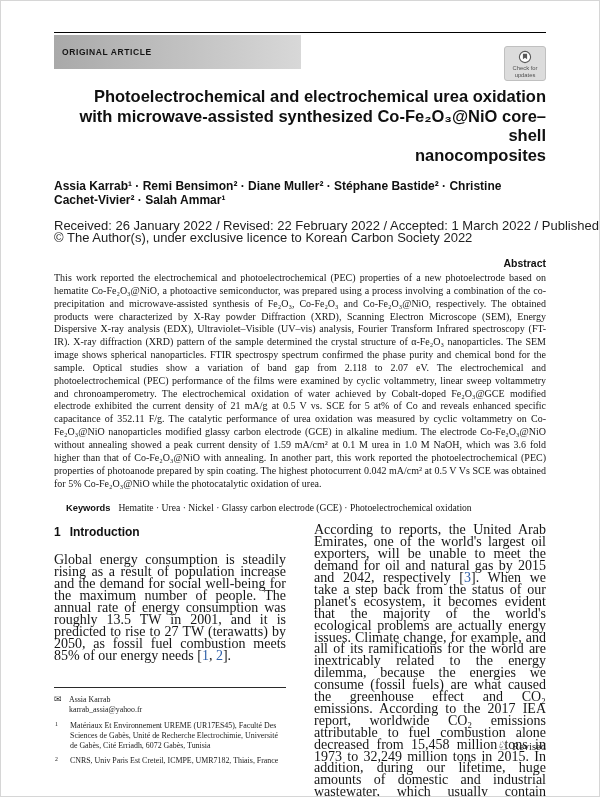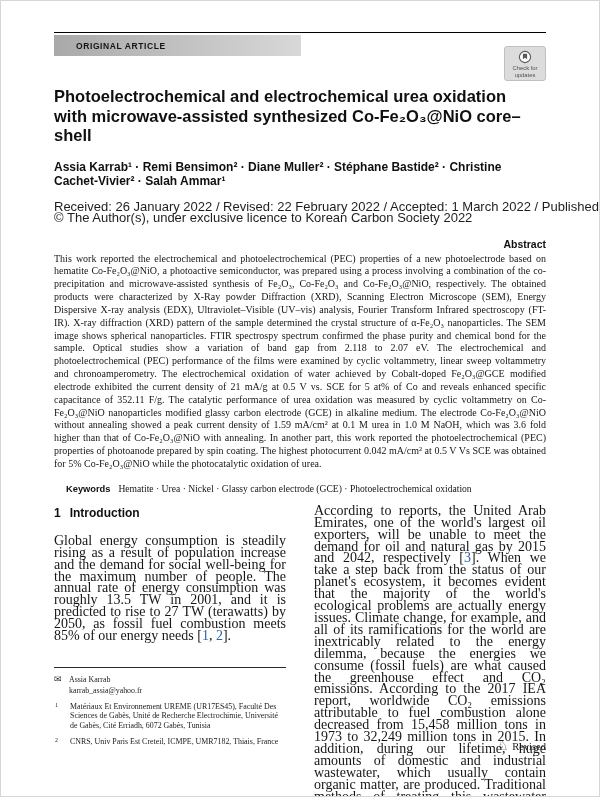--- a/index.html
+++ b/index.html
@@ -10,32 +10,32 @@
     font-family:"Liberation Serif",serif;
   }
   
   .meta-row{display:flex;justify-content:space-between;
     font-family:"Liberation Sans",sans-serif;font-size:8px;line-height:12.5px;color:#2b2b2b;}
   .meta-right{text-align:right;}
   .doi{color:#2b2b2b;text-decoration:none;}
   .rule{border-top:1.6px solid #000;margin-top:4px;}
   
   .banner-row{position:relative;height:19px;margin-top:2px;}
-  .banner{width:247px;height:21px;background:linear-gradient(90deg,#a9a9a9,#d8d8d8);
+  .banner{width:247px;height:34px;background:linear-gradient(90deg,#a9a9a9,#d8d8d8);
     font-family:"Liberation Sans",sans-serif;font-weight:bold;font-size:8.5px;
     letter-spacing:.6px;color:#141414;display:flex;align-items:center;
-    padding-left:22px;box-sizing:border-box;}
+    padding-left:8px;box-sizing:border-box;}
   .check-badge{position:absolute;right:0;top:11px;width:40px;background:#dcdcdc;
     border:1px solid #c0c0c0;border-radius:3px;display:flex;flex-direction:column;
     align-items:center;padding:3px 0 2px;cursor:pointer;}
   .check-text{font-family:"Liberation Sans",sans-serif;font-size:5.8px;line-height:6.5px;
     color:#4e4e4e;text-align:center;margin-top:1px;}
   
   .title{font-family:"Liberation Sans",sans-serif;font-size:16.5px;font-weight:bold;
-    line-height:19.5px;color:#101010;margin:33px 0 0 0;}
+    line-height:19.5px;color:#101010;margin:33px 0 0 0;text-align:right;}
   .authors{margin-top:14px;font-family:"Liberation Sans",sans-serif;font-weight:bold;
     font-size:12px;color:#101010;}
   .dates{margin-top:13px;font-family:"Liberation Sans",sans-serif;font-size:13px;
     line-height:11.5px;color:#1e1e1e;}
   .dates div{white-space:nowrap;}
   
   .abstract-h{font-family:"Liberation Sans",sans-serif;font-size:10.5px;font-weight:bold;
     margin:14px 0 0 0;color:#101010;text-align:right;}
   .abstract{font-size:10px;line-height:12.85px;text-align:justify;margin:3px 0 0 0;font-family:Liberation Serif, serif;}
   .keywords{margin:12px 0 0 12px;font-size:9.6px;}
@@ -82,20 +82,21 @@
       <div class="check-text">
         <div>Check for</div>
         <div>updates</div>
       </div>
     </div>
   </div>
 
   <h1 class="title">
     <span>Photoelectrochemical and electrochemical urea oxidation</span><br>
     <span>with microwave-assisted synthesized Co-Fe₂O₃@NiO core–shell</span><br>
+    <span>nanocomposites</span>
   </h1>
 
   <div class="authors">Assia Karrab¹ · Remi Bensimon² · Diane Muller² · Stéphane Bastide² · Christine Cachet-Vivier² · Salah Ammar¹</div>
 
   <div class="dates">
     <div>Received: 26 January 2022 / Revised: 22 February 2022 / Accepted: 1 March 2022 / Published online: 15 March 2022</div>
     <div>© The Author(s), under exclusive licence to Korean Carbon Society 2022</div>
   </div>
 
   <h2 class="abstract-h">Abstract</h2>

